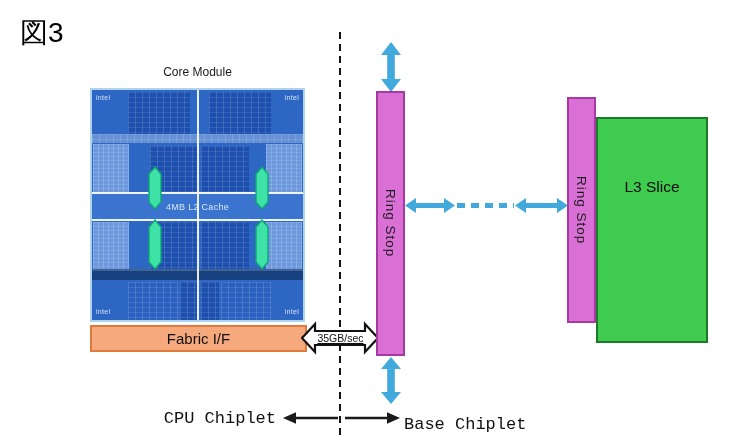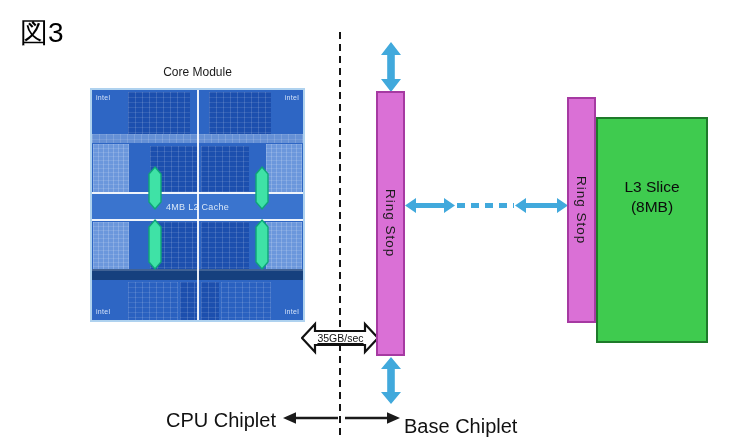--- a/index.html
+++ b/index.html
@@ -74,21 +74,21 @@
   .green-fill{fill:var(--die-arrow-green,#3FE2A6);stroke:#0FA578;stroke-width:1.4;}
   .blk-fill{fill:#1a1a1a;}
 
   
   .bw{left:301px;top:320px;width:79px;height:36px;}
   .bw-label{position:absolute;left:0;top:0;width:79px;height:36px;
     display:flex;align-items:center;justify-content:center;
     font-size:10.5px;color:#111;text-decoration:underline;}
 
   
-  .foot{font-size:20px;color:#111;}
+  .foot{font-size:17px;color:#111;font-family:Liberation Mono, monospace;}
   .cpu-label{left:160px;top:409px;width:116px;text-align:right;}
   .base-label{left:404px;top:415px;}
 </style>
 </head>
 <body>
 
 <div class="canvas">
 
   <div class="abs fig-label">図3</div>
 
@@ -130,20 +130,23 @@
     <span class="abs intel" style="right:4px;bottom:5px;">intel</span>
 
     <svg class="abs" style="left:0;top:0;" width="211" height="230" viewBox="0 0 211 230">
       <polygon class="green-fill" points="63,77 69,84 69,112 63,119 57,112 57,84"></polygon>
       <polygon class="green-fill" points="170,77 176,84 176,112 170,119 164,112 164,84"></polygon>
       <polygon class="green-fill" points="63,130 69,137 69,172 63,179 57,172 57,137"></polygon>
       <polygon class="green-fill" points="170,130 176,137 176,172 170,179 164,172 164,137"></polygon>
     </svg>
   </div>
 
+  <div class="abs fabric">
+    <span>Fabric I/F</span>
+  </div>
 
   <div class="abs vdash"></div>
 
   <div class="abs bw">
     <svg width="79" height="36" viewBox="0 0 79 36">
       <polygon points="1,18 14,4 14,11 64,11 64,4 77,18 64,32 64,25 14,25 14,32" fill="#ffffff" stroke="#111111" stroke-width="2.2" stroke-linejoin="miter"></polygon>
     </svg>
     <div class="bw-label">35GB/sec</div>
   </div>
 
@@ -167,21 +170,20 @@
     <polygon class="blue-fill" points="0,8.5 11,1 11,6 42,6 42,1 53,8.5 42,16 42,11 11,11 11,16"></polygon>
   </svg>
 
   <div class="abs ring-stop ring-right">
     <span>Ring Stop</span>
   </div>
 
   <div class="abs l3">
     <div class="txt">
       <div>L3 Slice</div>
-      <div>(8MB)</div>
     </div>
   </div>
 
   <div class="abs foot cpu-label">CPU Chiplet</div>
   <svg class="abs" style="left:283px;top:411px;" width="55" height="14" viewBox="0 0 55 14">
     <polygon class="blk-fill" points="0,7 13,1.2 13,5.7 55,5.7 55,8.3 13,8.3 13,12.8"></polygon>
   </svg>
   <svg class="abs" style="left:345px;top:411px;" width="55" height="14" viewBox="0 0 55 14">
     <polygon class="blk-fill" points="55,7 42,1.2 42,5.7 0,5.7 0,8.3 42,8.3 42,12.8"></polygon>
   </svg>

